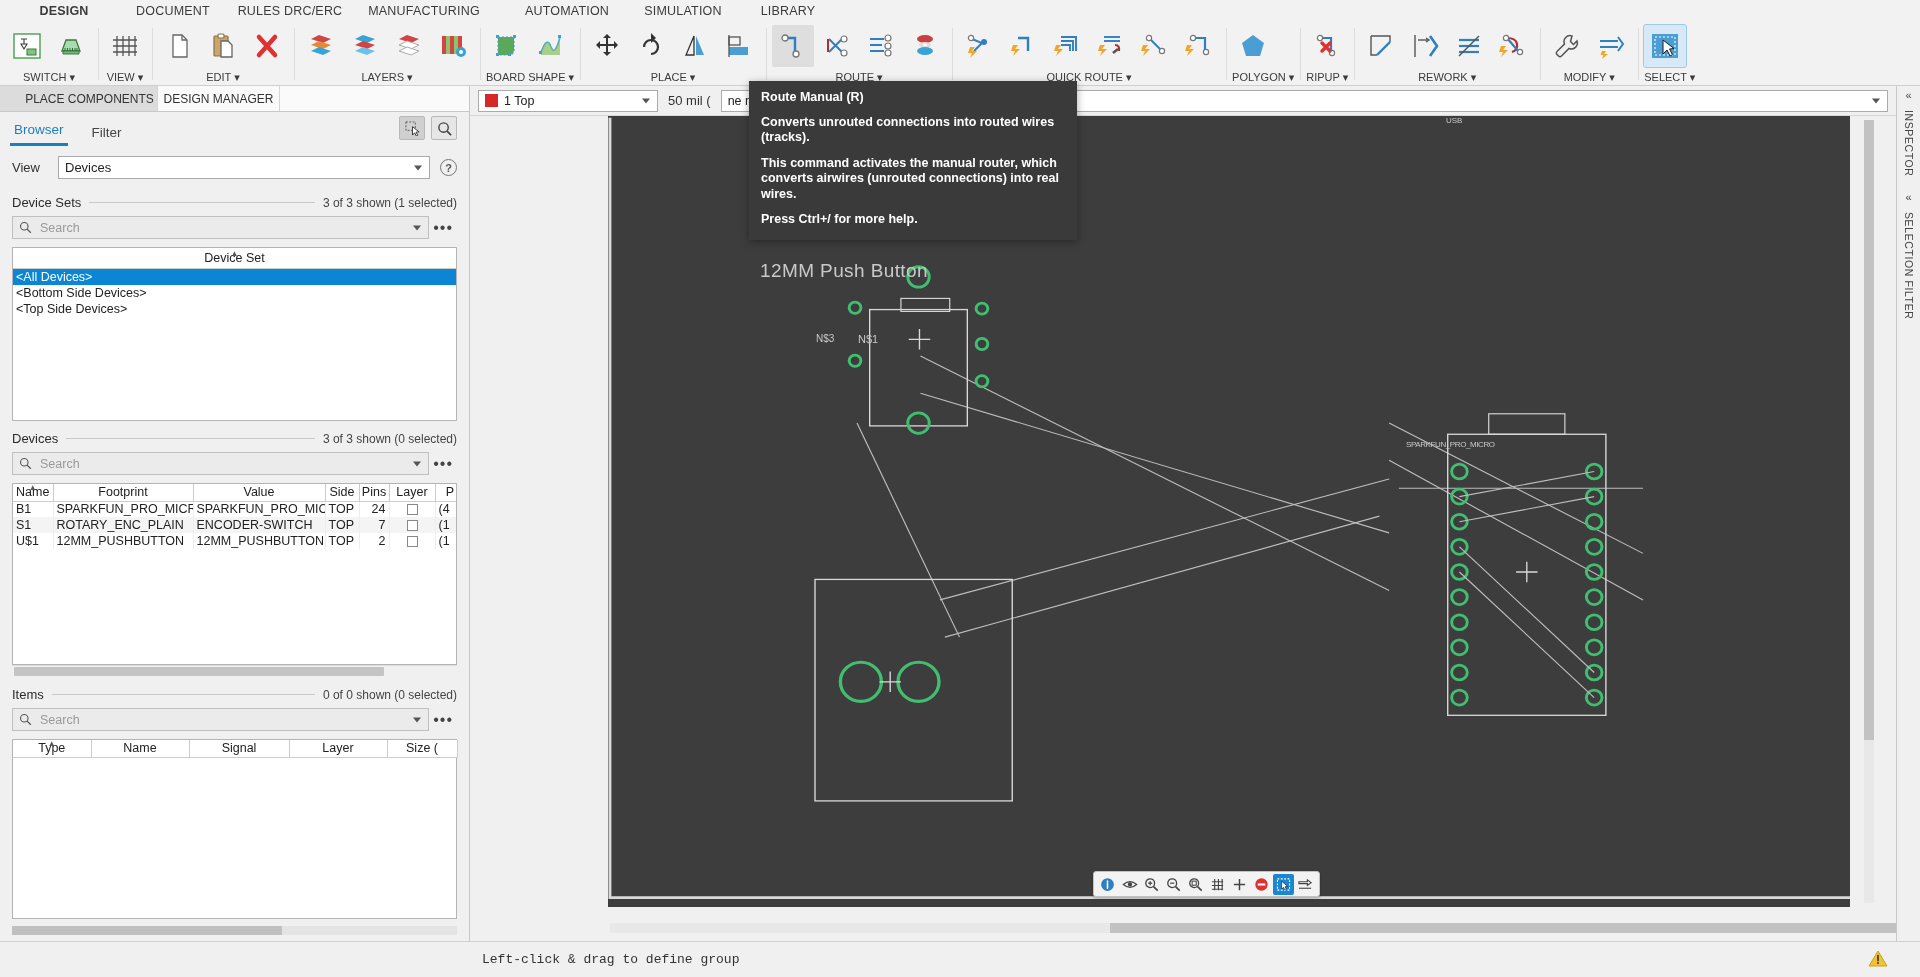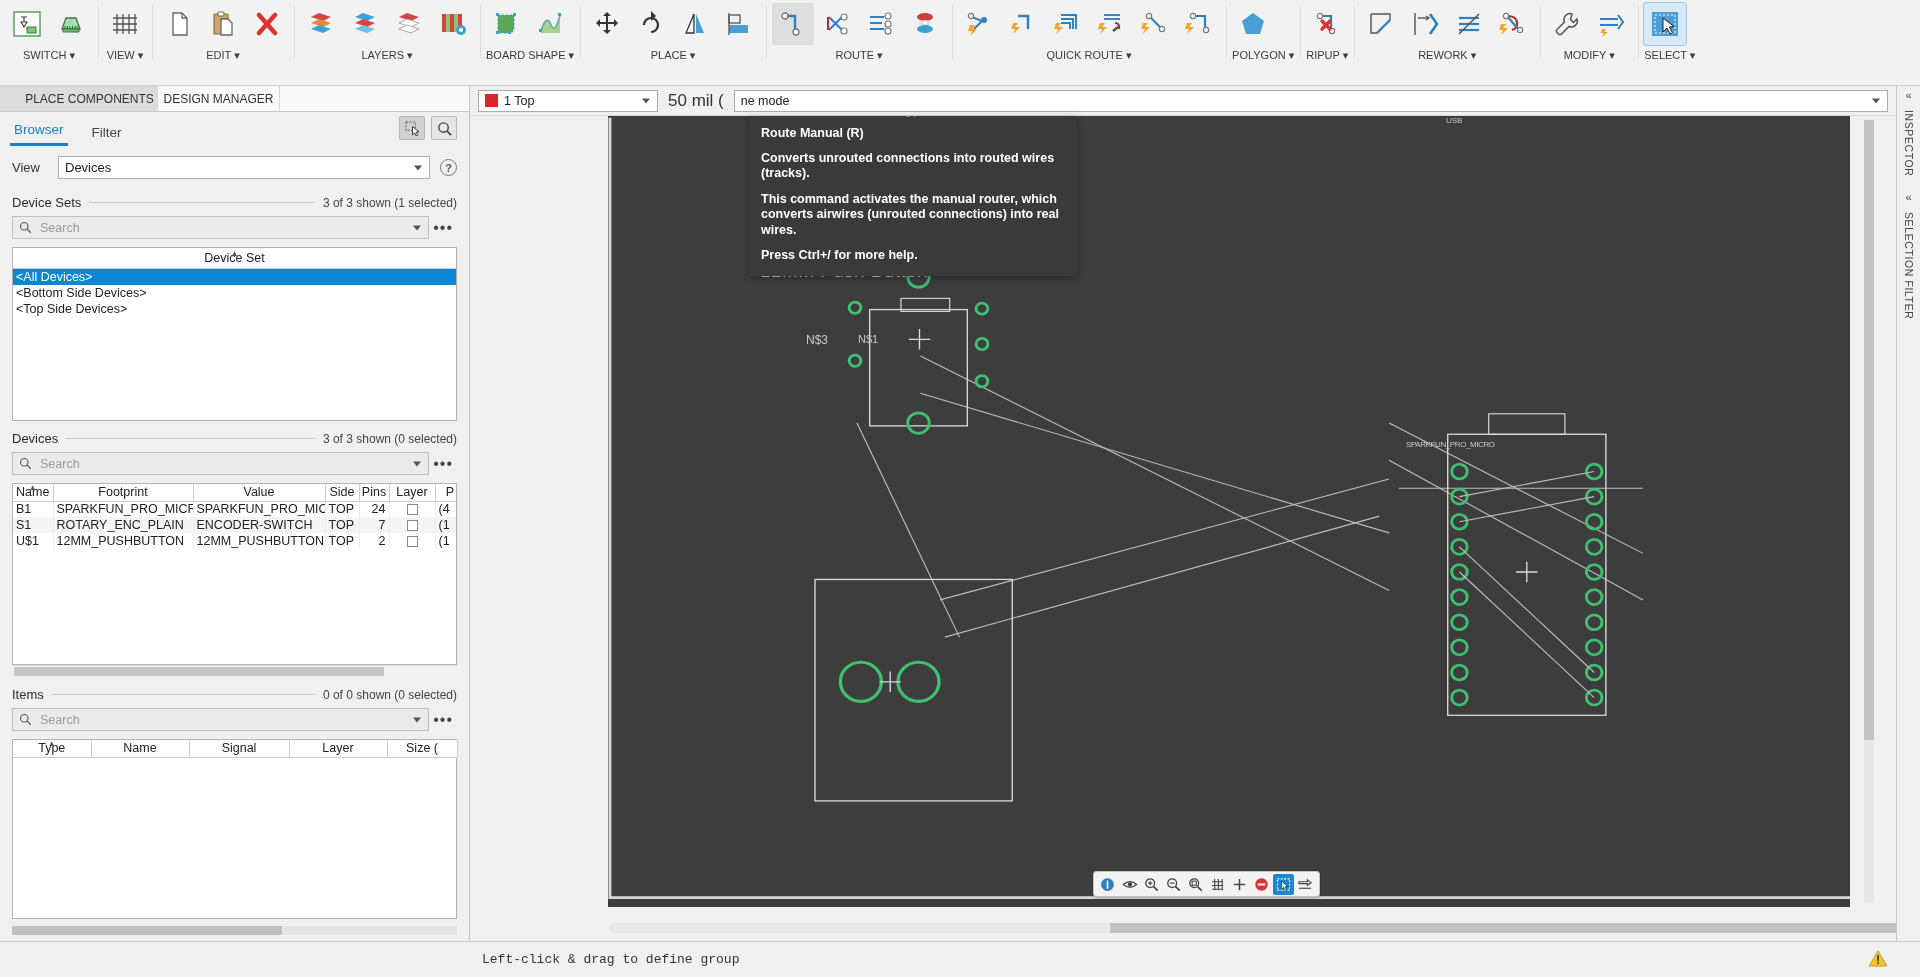--- a/index.html
+++ b/index.html
@@ -86,21 +86,21 @@
   .hscroll .thumb { position: absolute; top: 1px; height: 9px; background: #c4c4c4; border-radius: 1px; }
 
   .left-bottom-scroll { position: absolute; left: 12px; right: 12px; bottom: 6px; height: 9px; background: #e4e4e4; }
   .left-bottom-scroll .thumb { position: absolute; left: 0; top: 0; height: 9px; width: 270px; background: #c0c0c0; }
 
   
   .canvaswrap { flex: 1 1 auto; display: flex; flex-direction: column; min-width: 0; position: relative; background: #f0f0f0; }
   .canvas-toolbar { height: 30px; background: #f0f0f0; display: flex; align-items: center; gap: 10px; padding: 0 8px; border-bottom: 1px solid #d8d8d8; }
   .layercombo { width: 180px; height: 22px; background: #fff; border: 1px solid #ababab; display: flex; align-items: center; padding: 0 6px; gap: 6px; font-size: 12.5px; position: relative; cursor: pointer; }
   .layerswatch { width: 13px; height: 13px; background: #d62828; }
-  .gridtext { font-size: 17px; color: #333; white-space: nowrap; text-align: right; }
+  .gridtext { font-size: 13px; color: #333; white-space: nowrap; text-align: right; }
   .modecombo { flex: 1; height: 22px; background: #fff; border: 1px solid #ababab; display: flex; align-items: center; padding: 0 6px; font-size: 12.5px; position: relative; cursor: pointer; }
 
   .canvas { flex: 1 1 auto; position: relative; background: #f0f0f0; overflow: hidden; }
   .board { position: absolute; left: 138px; top: 0; right: 46px; bottom: 34px; background: #3d3d3d; }
 
   .floatbar { position: absolute; bottom: 10px; left: 50%; transform: translateX(-50%); height: 26px; background: #f3f3f3; border: 1px solid #c2c2c2; border-radius: 3px; display: flex; align-items: center; padding: 0 3px; gap: 1px; box-shadow: 0 1px 3px rgba(0,0,0,.25); }
   .fb { width: 21px; height: 21px; display: flex; align-items: center; justify-content: center; cursor: pointer; border-radius: 2px; }
   .fb.on { background: #1a87d0; }
 
   .vscroll-right { position: absolute; right: 22px; top: 4px; bottom: 38px; width: 10px; background: #e8e8e8; }
@@ -113,34 +113,43 @@
   .rail-chev { font-size: 11px; color: #444; cursor: pointer; line-height: 10px; }
   .rail-label { writing-mode: vertical-rl; font-size: 10.5px; color: #444; letter-spacing: .6px; margin: 8px 0 14px 0; cursor: pointer; }
 
   
   .statusbar { height: 36px; flex: 0 0 36px; background: #f0f0f0; border-top: 1px solid #cfcfcf; display: flex; align-items: center; position: relative; }
   .status-left { width: 470px; flex: 0 0 470px; }
   .status-text { font-family: "Liberation Mono", monospace; font-size: 13px; color: #333; padding-left: 12px; }
   .warn { position: absolute; right: 32px; top: 50%; transform: translateY(-50%); }
 
   
-  .tooltip { position: absolute; background: #3a3a3a; color: #fff; padding: 9px 12px 12px 12px; width: 328px; font-size: 12.5px; line-height: 15.5px; box-shadow: 0 2px 8px rgba(0,0,0,.35); z-index: 50; margin-top: 36px; }
+  .tooltip { position: absolute; background: #3a3a3a; color: #fff; padding: 9px 12px 12px 12px; width: 328px; font-size: 12.5px; line-height: 15.5px; box-shadow: 0 2px 8px rgba(0,0,0,.35); z-index: 50; }
   .tooltip .tt-title { font-weight: bold; margin-bottom: 9px; }
   .tooltip p { margin: 0 0 10px 0; font-weight: bold; }
   .tooltip p:last-child { margin-bottom: 0; }
 
   
   .btxt { position: absolute; color: #c9c9c9; font-family: "Liberation Sans", sans-serif; }
 </style>
 </head>
 <body>
 
 <div id="app">
 
   <div class="ribbon">
+    <div class="ribbon-tabs">
+      <div class="ribbon-tab" style="width:108px;font-weight:bold">DESIGN</div>
+      <div class="ribbon-tab" style="width:110px">DOCUMENT</div>
+      <div class="ribbon-tab" style="width:124px">RULES DRC/ERC</div>
+      <div class="ribbon-tab" style="width:144px">MANUFACTURING</div>
+      <div class="ribbon-tab" style="width:122px;margin-left:10px">AUTOMATION</div>
+      <div class="ribbon-tab" style="width:110px">SIMULATION</div>
+      <div class="ribbon-tab" style="width:100px">LIBRARY</div>
+    </div>
 
     <div class="ribbon-body">
 
       <div class="rgroup">
         <div class="rgroup-icons">
           <div class="ricon">
             <svg width="32" height="30" viewBox="0 0 32 30">
                 <rect x="3" y="3" width="26" height="24" fill="#fff" stroke="#4a9f52" stroke-width="1.4"></rect>
                 <path d="M10 8 L16 8 M13 8 L13 13 M10 13 L16 13 L13 18 Z" fill="none" stroke="#3a3a3a" stroke-width="1.1"></path>
                 <rect x="16" y="18" width="9" height="6" fill="#7fc47f" stroke="#3a7a3a" stroke-width="1"></rect>
@@ -765,21 +774,21 @@
                 <path d="M872 436 L1010 409"></path>
                 <path d="M872 463 L1010 598"></path>
                 <path d="M872 490 L1010 625"></path>
               </g>
             </g>
           </svg>
 
           <div class="btxt" style="left:152px;top:144px;font-size:19px;letter-spacing:.4px">12MM Push Button</div>
           <div class="btxt" style="left:838px;top:0px;font-size:8px">USB</div>
           <div class="btxt" style="left:298px;top:-4px;font-size:9px">S1</div>
-          <div class="btxt" style="left:198px;top:217px;font-size:12px">N$3</div>
+          <div class="btxt" style="left:208px;top:217px;font-size:10px">N$3</div>
           <div class="btxt" style="left:250px;top:217px;font-size:11px">N$1</div>
           <div class="btxt" style="left:281px;top:92px;font-size:8px;letter-spacing:-.4px">ROTARY_SWITCH</div>
           <div class="btxt" style="left:798px;top:324px;font-size:8px;letter-spacing:-.4px">SPARKFUN_PRO_MICRO</div>
         </div>
 
         <div class="vscroll-right">
             <div class="thumb"></div>
           </div>
         <div class="hscroll-bottom">
             <div class="thumb"></div>

